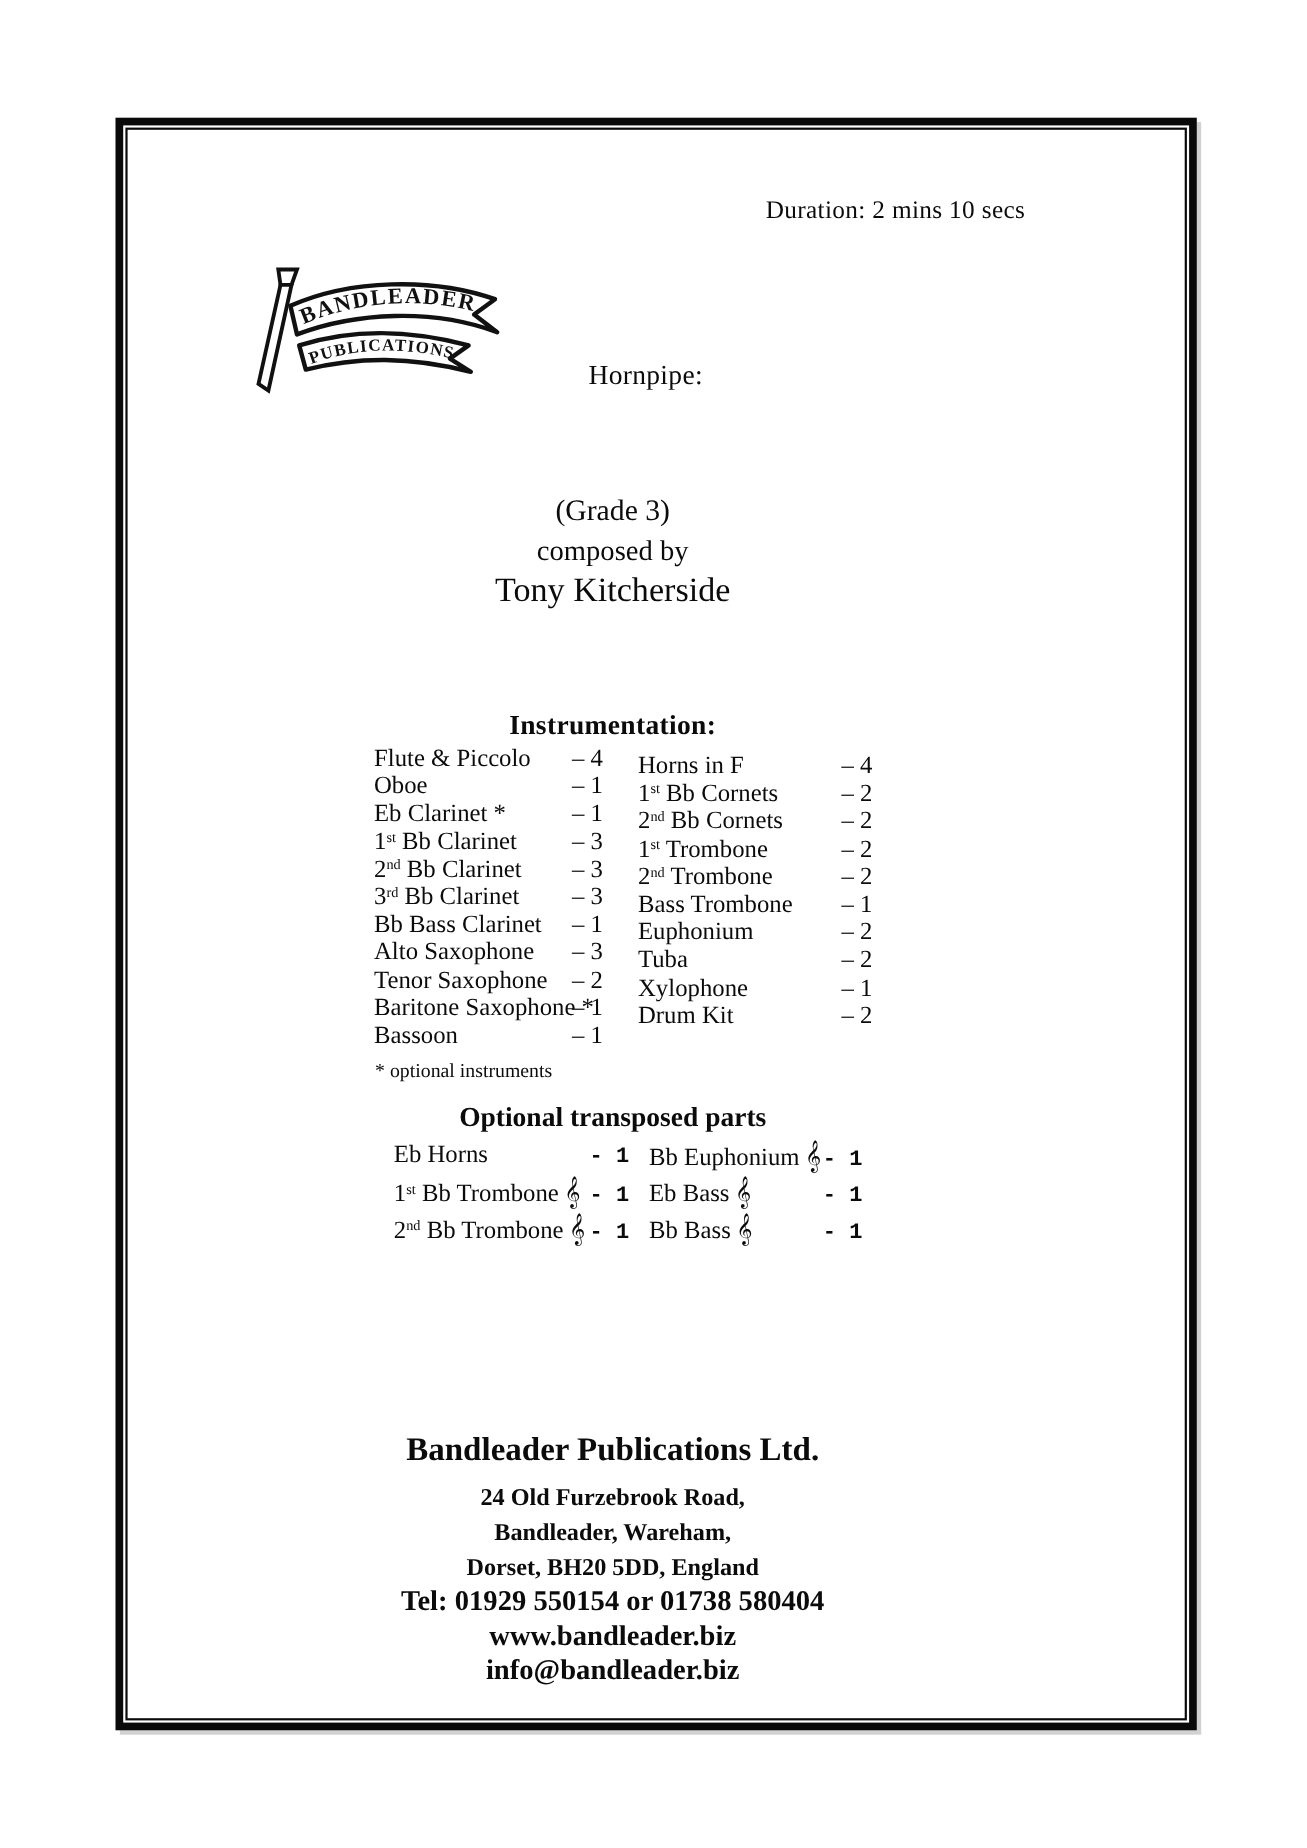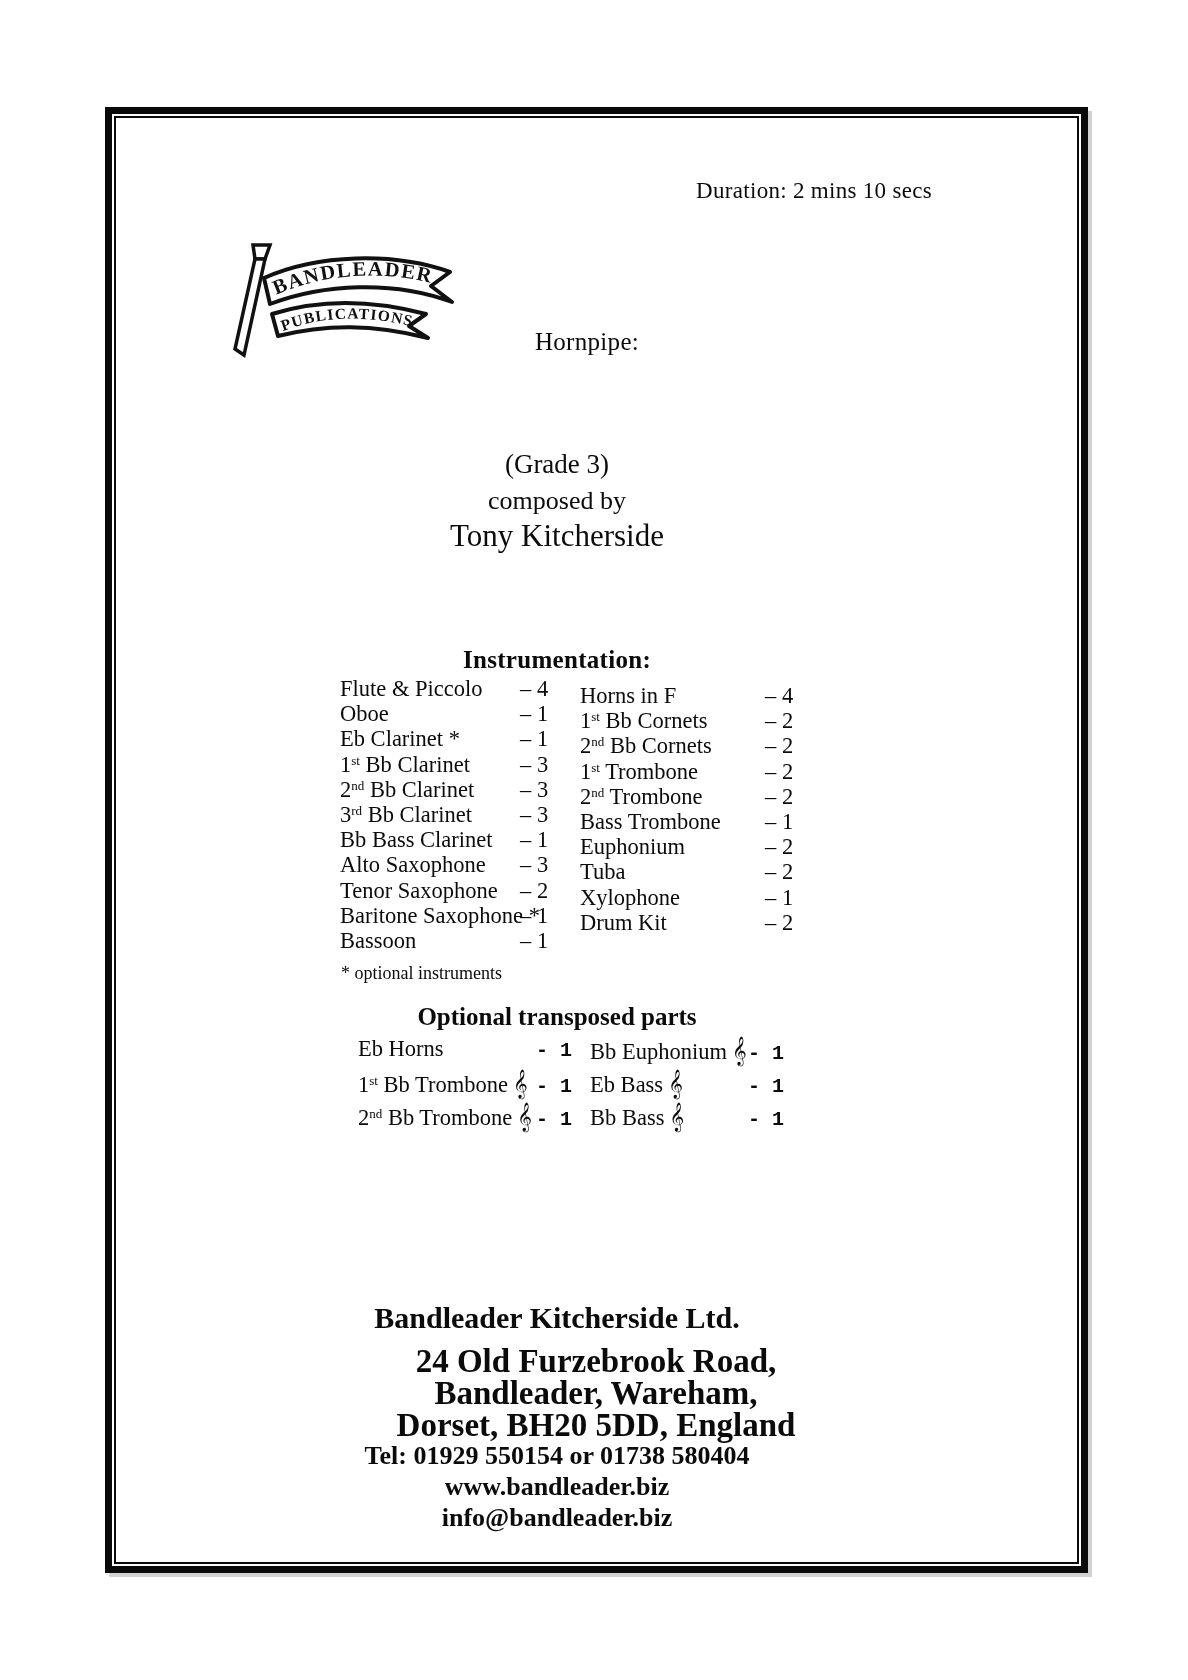--- a/index.html
+++ b/index.html
@@ -72,21 +72,21 @@
 
   #trans-left  { left:358px; top:1036px; }
   #trans-right { left:590px; top:1036px; }
   #trans-left  .irow, #trans-right .irow { height:33px; }
   #trans-left  .iname { width:178px; }
   #trans-right .iname { width:158px; }
   .tcount { font-family:"Liberation Mono", monospace; font-size:20px; font-weight:bold; }
   .clef { font-family:"DejaVu Sans", sans-serif; font-size:25px; margin-left:5px; }
 
   .pub-name { top:1301px; font-size:30px; font-weight:bold; }
-  .pub-addr { top:1345px; font-size:33px; font-weight:bold; line-height:32px;padding-left:39px; }
+  .pub-addr { top:1345px; font-size:22px; font-weight:bold; line-height:32px; }
   .pub-tel  { top:1441px; font-size:26px; font-weight:bold; }
   .pub-web  { top:1472px; font-size:26px; font-weight:bold; }
   .pub-mail { top:1503px; font-size:26px; font-weight:bold; }
 </style>
 </head>
 <body>
 
 <div class="page">
   <div class="frame">
 
@@ -239,21 +239,21 @@
       <div class="irow">
         <span class="iname">Eb Bass<span class="clef">𝄞</span></span>
         <span class="tcount">- 1</span>
       </div>
       <div class="irow">
         <span class="iname">Bb Bass<span class="clef">𝄞</span></span>
         <span class="tcount">- 1</span>
       </div>
     </div>
 
-  <div class="centered pub-name">Bandleader Kitcherside Ltd.</div>
+  <div class="centered pub-name">Bandleader Publications Ltd.</div>
   <div class="centered pub-addr">
       <div>24 Old Furzebrook Road,</div>
       <div>Bandleader, Wareham,</div>
       <div>Dorset, BH20 5DD, England</div>
     </div>
   <div class="centered pub-tel">Tel: 01929 550154 or 01738 580404</div>
   <div class="centered pub-web">www.bandleader.biz</div>
   <div class="centered pub-mail">info@bandleader.biz</div>
 </div>
 

